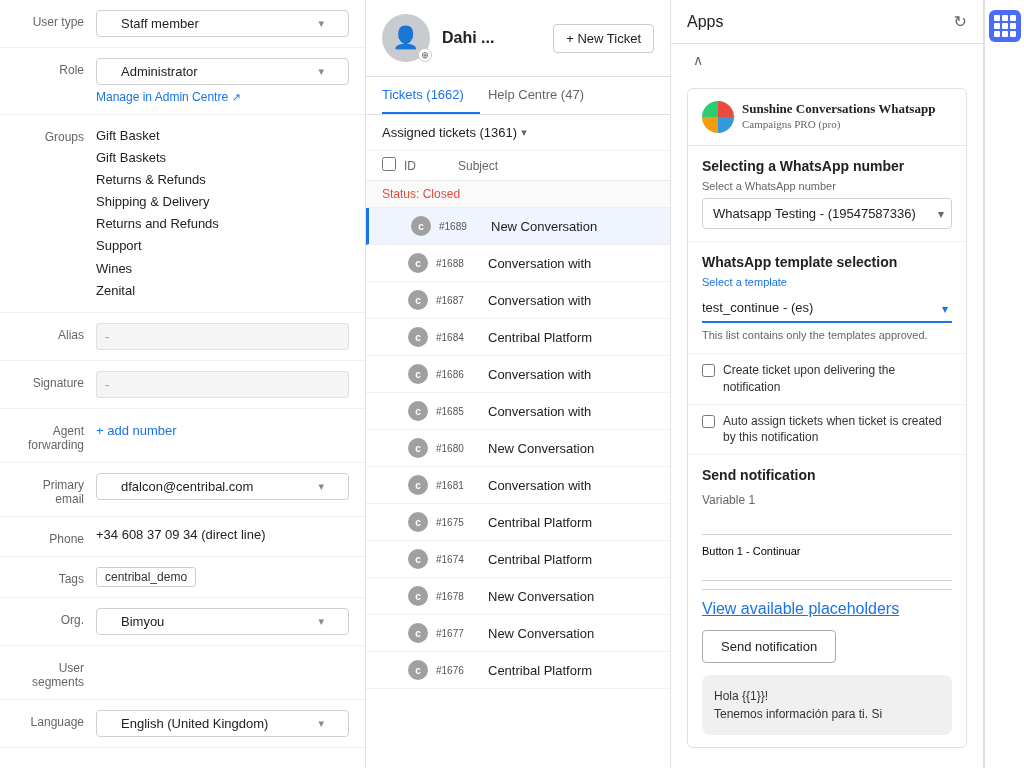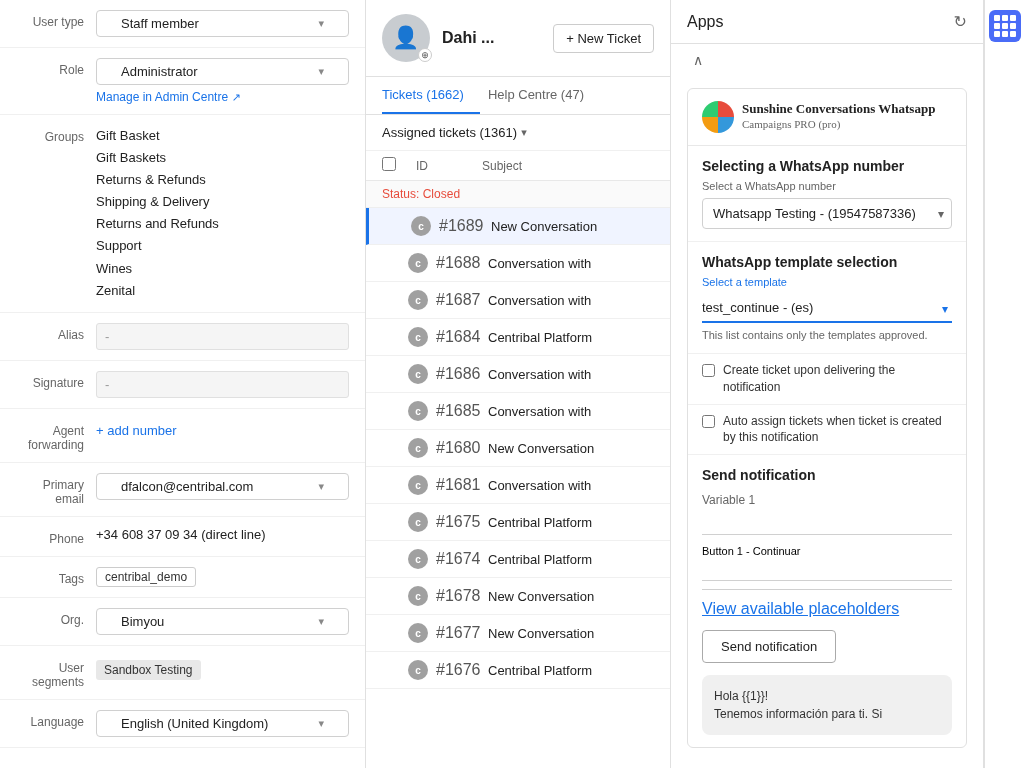--- a/index.html
+++ b/index.html
@@ -148,21 +148,21 @@
       gap: 4px;
     }
     .assigned-header span.chevron { color: #666; font-size: 11px; }
     .tickets-table { flex: 1; overflow-y: auto; }
     .table-header {
       display: flex;
       padding: 6px 16px;
       font-size: 12px;
       color: #666;
       border-bottom: 1px solid #e8e8e8;
-      gap: 16px;
+      gap: 4px;
       align-items: center;
     }
     .check-col { width: 18px; }
     .id-col { width: 50px; }
     .subj-col { flex: 1; }
     .status-bar {
       padding: 6px 16px;
       font-size: 12px;
       color: #666;
       background: #fafafa;
@@ -179,21 +179,21 @@
     }
     .ticket-row.active { border-left: 3px solid #1a73e8; background: #f0f4ff; }
     .ticket-c-badge {
       width: 20px; height: 20px;
       background: #a0a0a0;
       border-radius: 50%;
       display: flex; align-items: center; justify-content: center;
       font-size: 10px; color: #fff; font-weight: 600;
       flex-shrink: 0;
     }
-    .ticket-id { width: 44px; font-size: 16px; color: #555; flex-shrink: 0; }
+    .ticket-id { width: 44px; font-size: 10px; color: #555; flex-shrink: 0; }
     .ticket-subject { flex: 1; font-size: 13px; color: #222; white-space: nowrap; overflow: hidden; text-overflow: ellipsis; }
 
     
     .right-panel {
       flex: 1;
       background: #fff;
       display: flex;
       flex-direction: column;
       overflow-y: auto;
       border-right: 1px solid #e0e0e0;
@@ -439,23 +439,20 @@
     <div style="flex:1;">
       <div class="field-value with-dropdown">
         <span>Bimyou</span>
         <span class="dropdown-arrow">▾</span>
       </div>
     </div>
   </div>
 
   <div class="field-row">
     <div class="field-label" style="font-size:12px;">User<br>segments</div>
-    <div style="flex:1;padding-top:4px;">
-      <span class="segment-badge">Sandbox Testing</span>
-    </div>
   </div>
 
   <div class="field-row">
     <div class="field-label">Language</div>
     <div style="flex:1;">
       <div class="field-value with-dropdown">
         <span>English (United Kingdom)</span>
         <span class="dropdown-arrow">▾</span>
       </div>
     </div>

